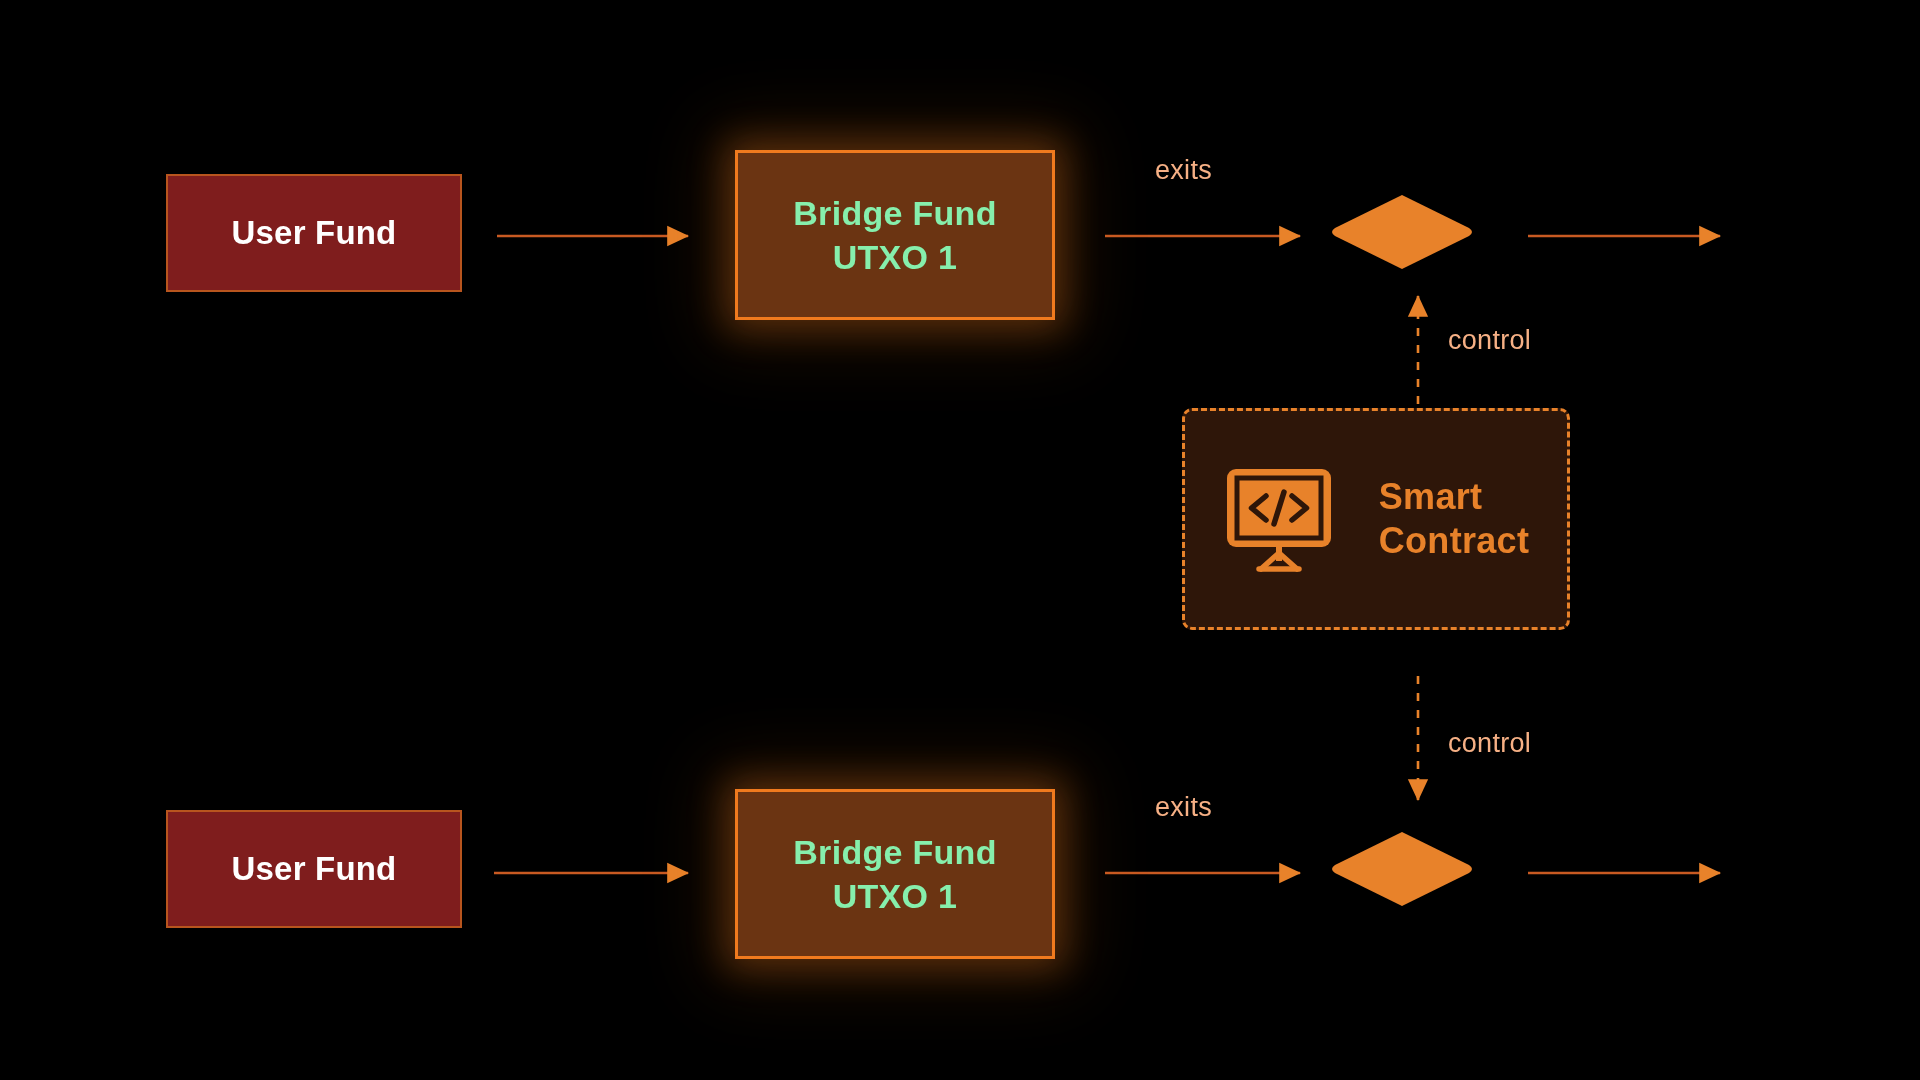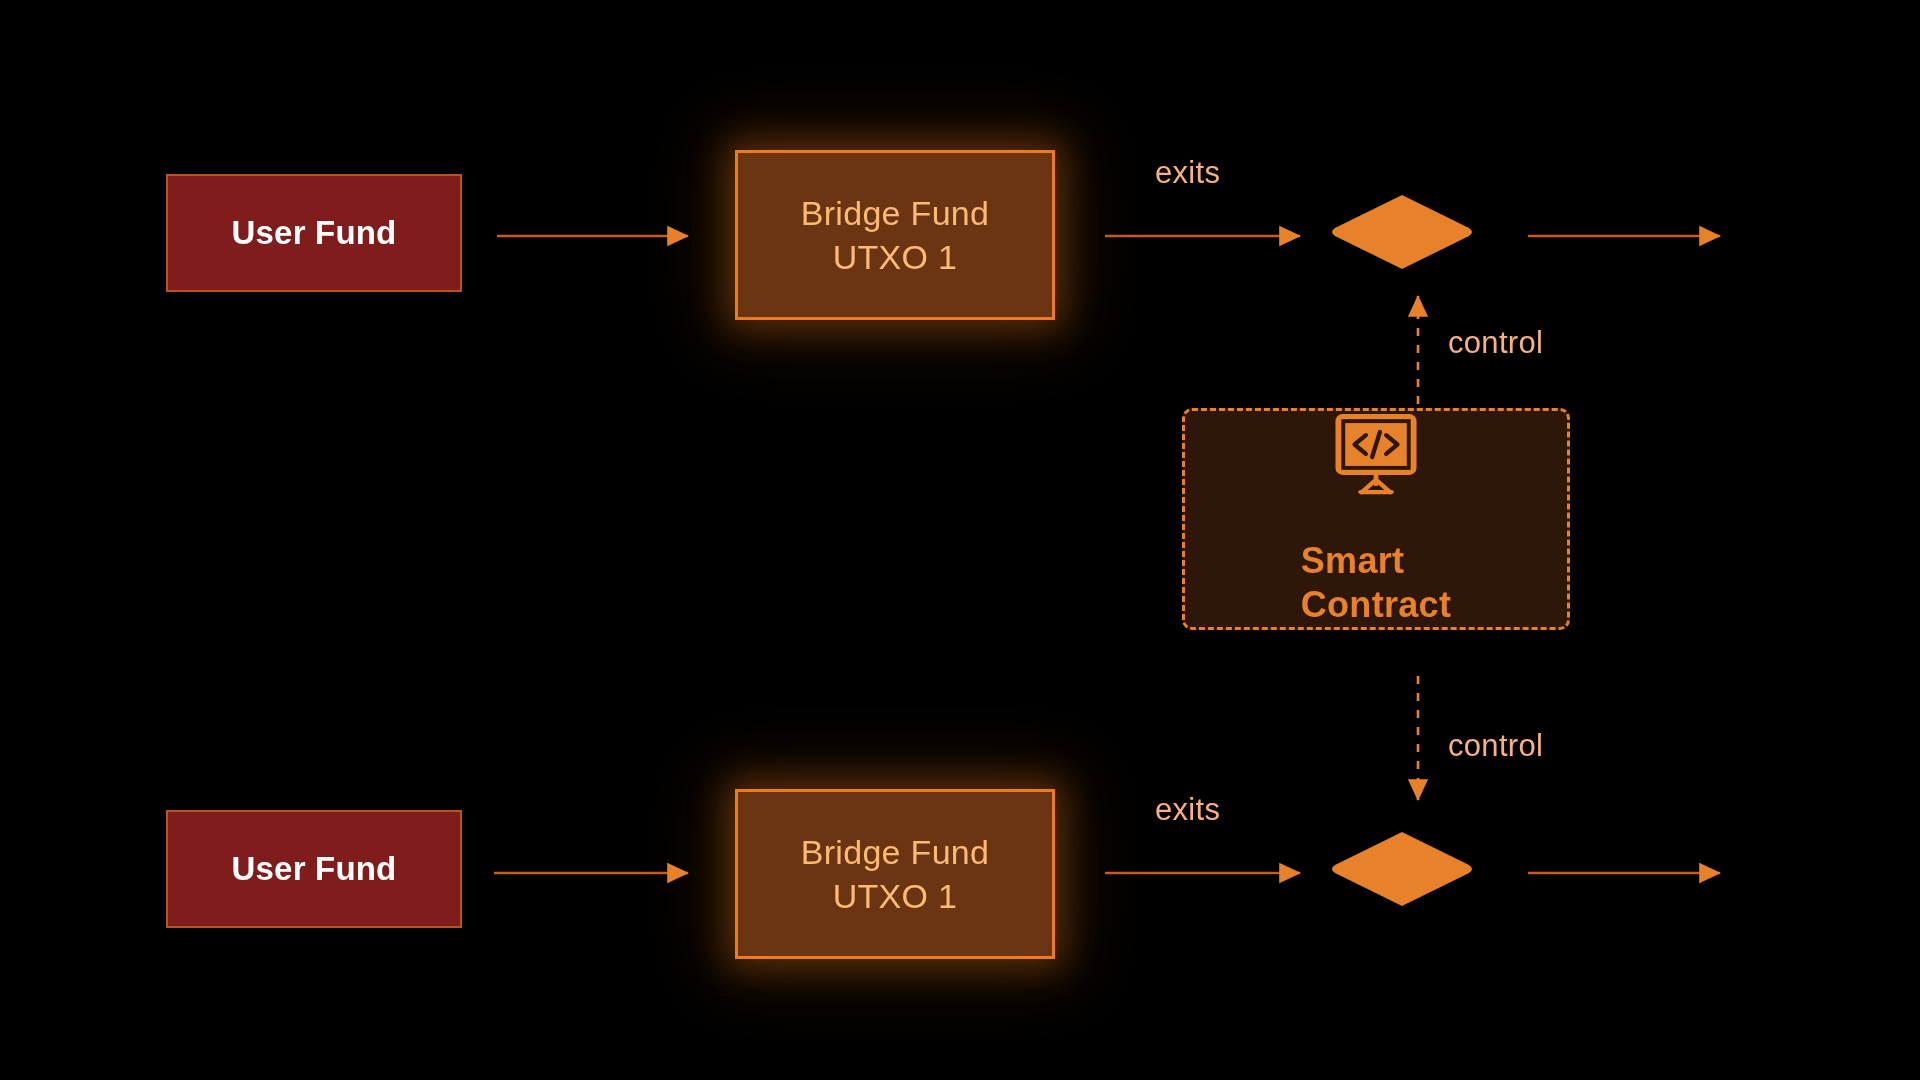--- a/index.html
+++ b/index.html
@@ -48,40 +48,40 @@
     letter-spacing: 0.2px;
     font-stretch: condensed;
   }
 
   
   .bridge-fund {
     width: 320px;
     height: 170px;
     background: #6B3412;
     border: 3px solid #F07A1E;
-    color: #fdba74;
+    color: #86efac;
     font-size: 34px;
-    font-weight: 400;
+    font-weight: 700;
     letter-spacing: 0.3px;
     box-shadow: 0 0 34px 10px rgba(240,122,30,0.30),
                 0 0 70px 24px rgba(240,122,30,0.13);
   }
   .bridge-fund .line1 { display:block; }
   .bridge-fund .line2 { display:block; margin-top: 4px; }
 
   
   .smart-contract {
     position: absolute;
     width: 388px;
     height: 222px;
     background: #2E1609;
     border: 3px dashed #E8822A;
     border-radius: 10px;
     display: flex;
-    flex-direction: column;
+    flex-direction: row;
     align-items: center;
     justify-content: center;
     gap: 44px;
   }
   .smart-contract .sc-label {
     color: #E8822A;
     font-size: 36px;
     font-weight: 700;
     line-height: 1.22;
     text-align: left;
@@ -92,21 +92,21 @@
   .diamond {
     position: absolute;
     width: 148px;
     height: 80px;
   }
 
   
   .edge-label {
     position: absolute;
     color: #F6B085;
-    font-size: 31px;
+    font-size: 27px;
     font-weight: 400;
     white-space: nowrap;
     letter-spacing: 0.3px;
   }
 
   
   #edges {
     position: absolute;
     left: 0; top: 0;
     width: 1920px;

